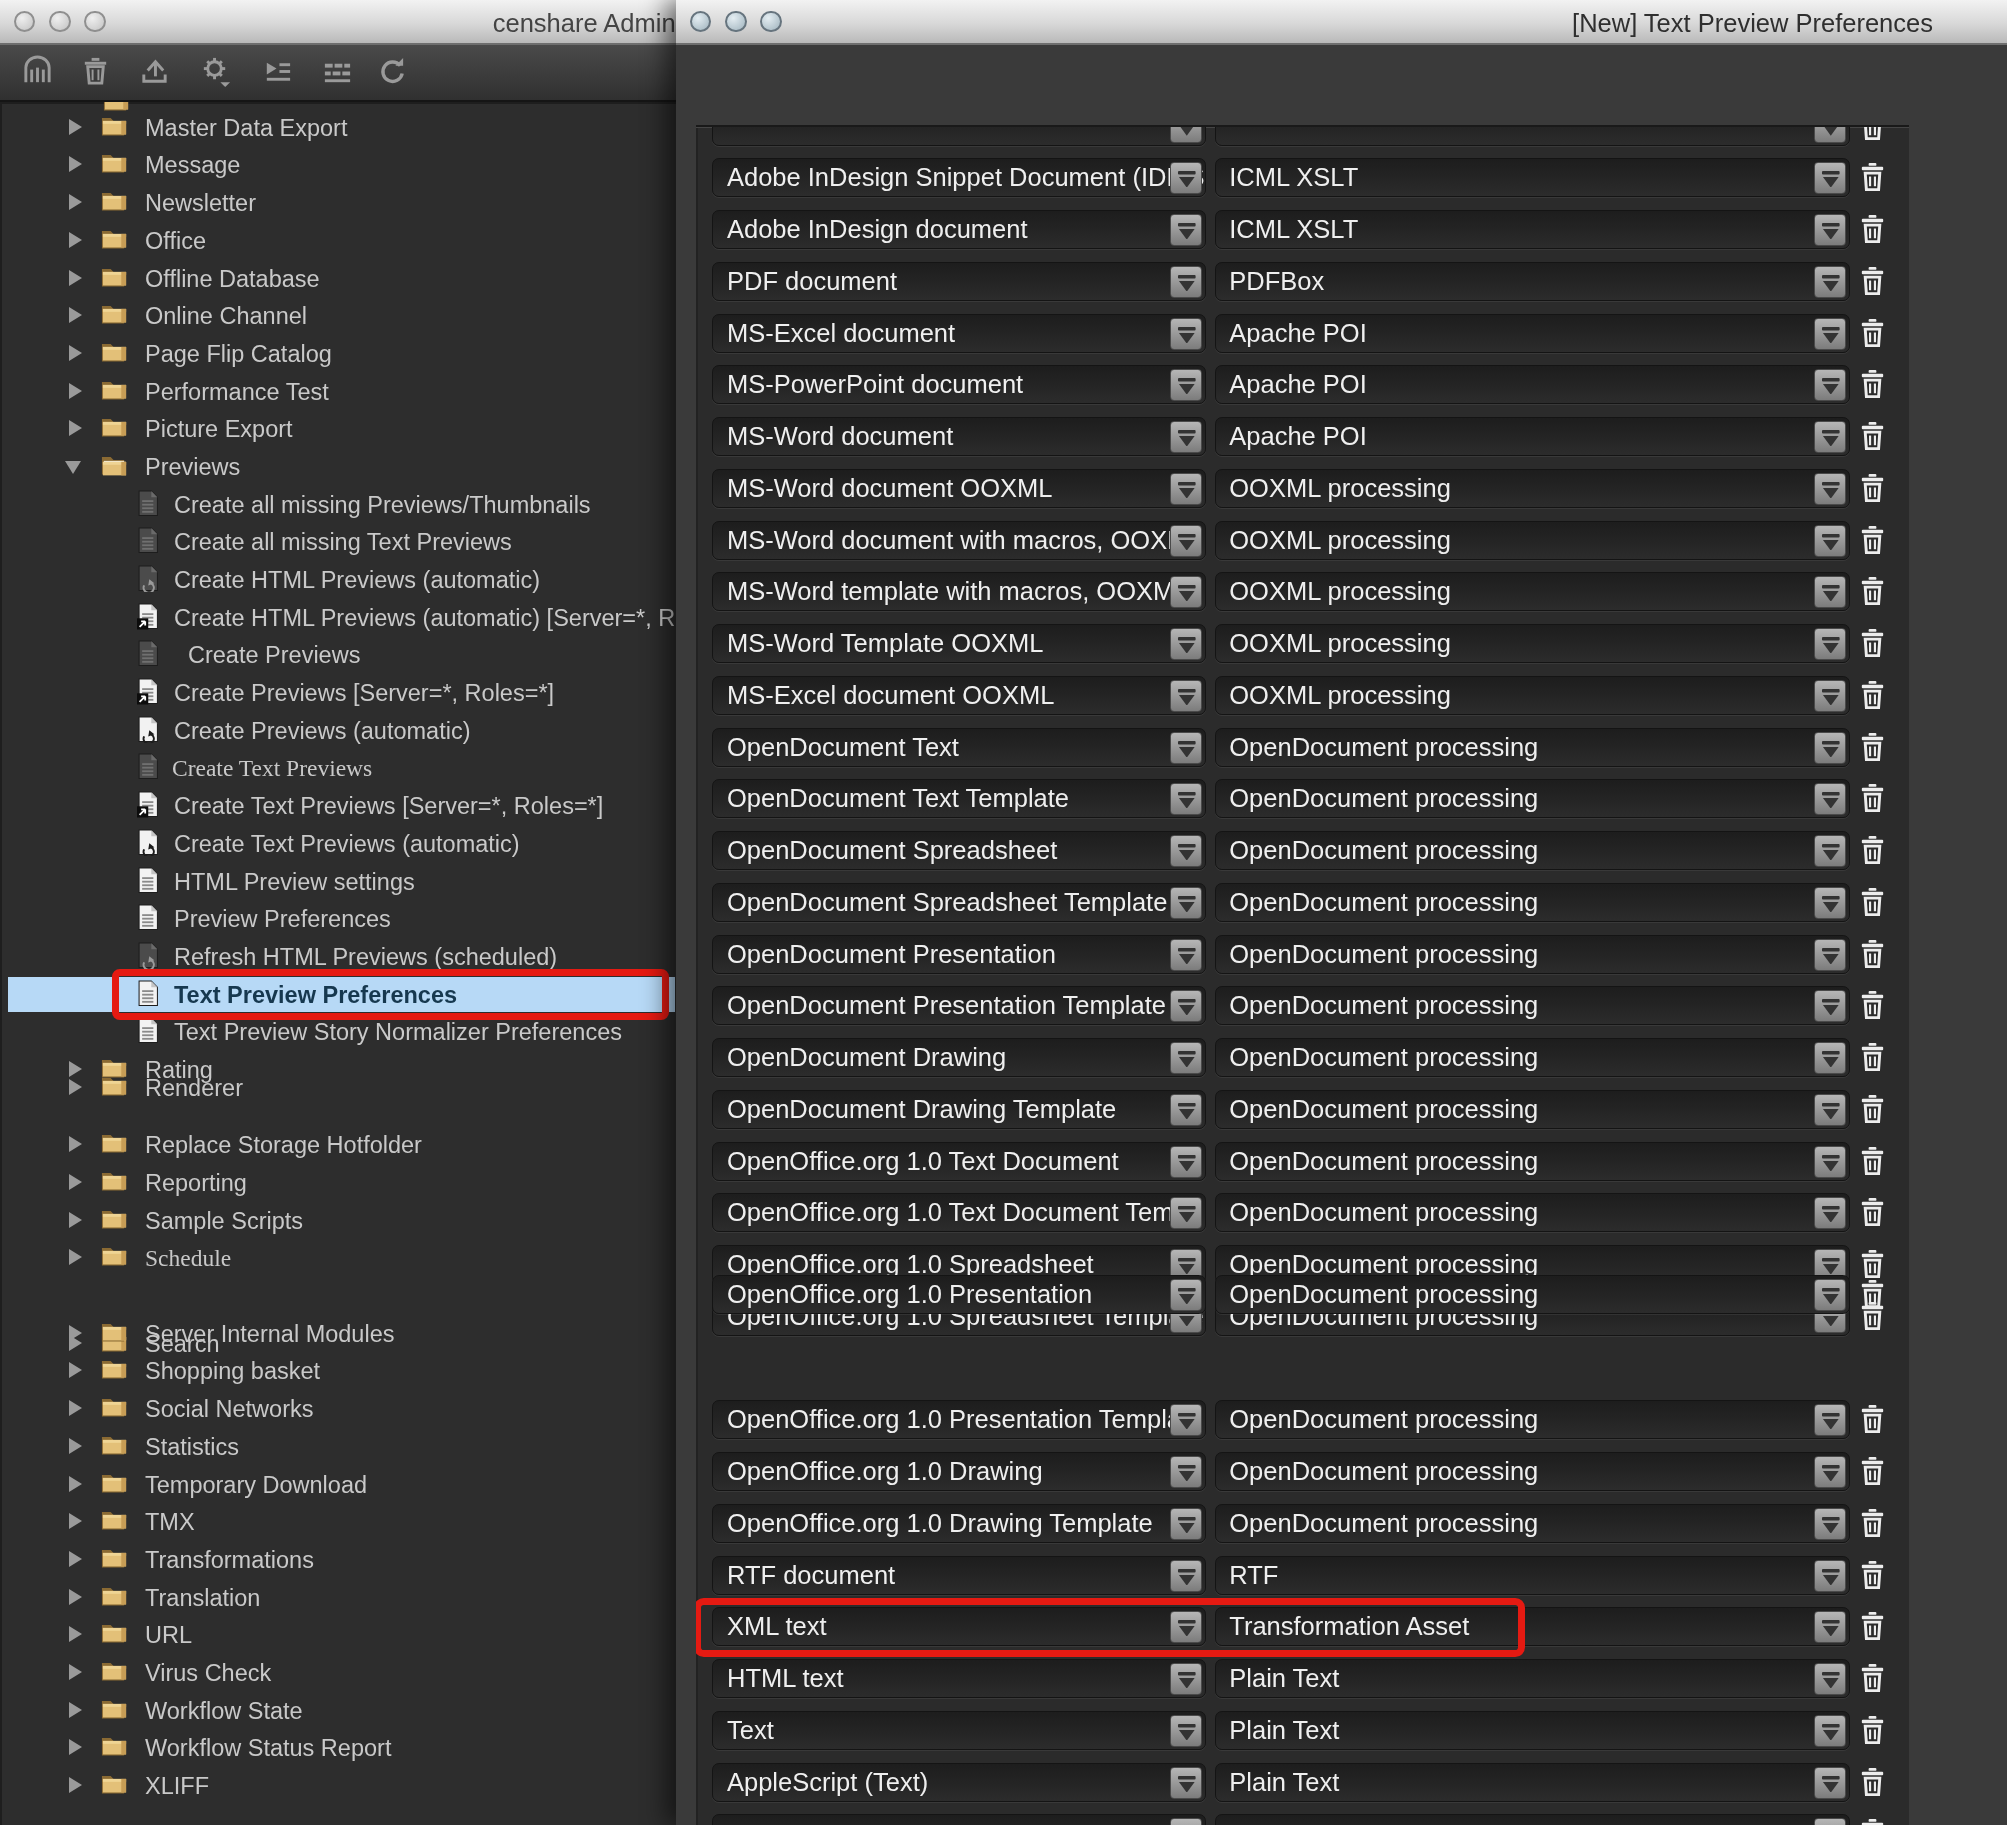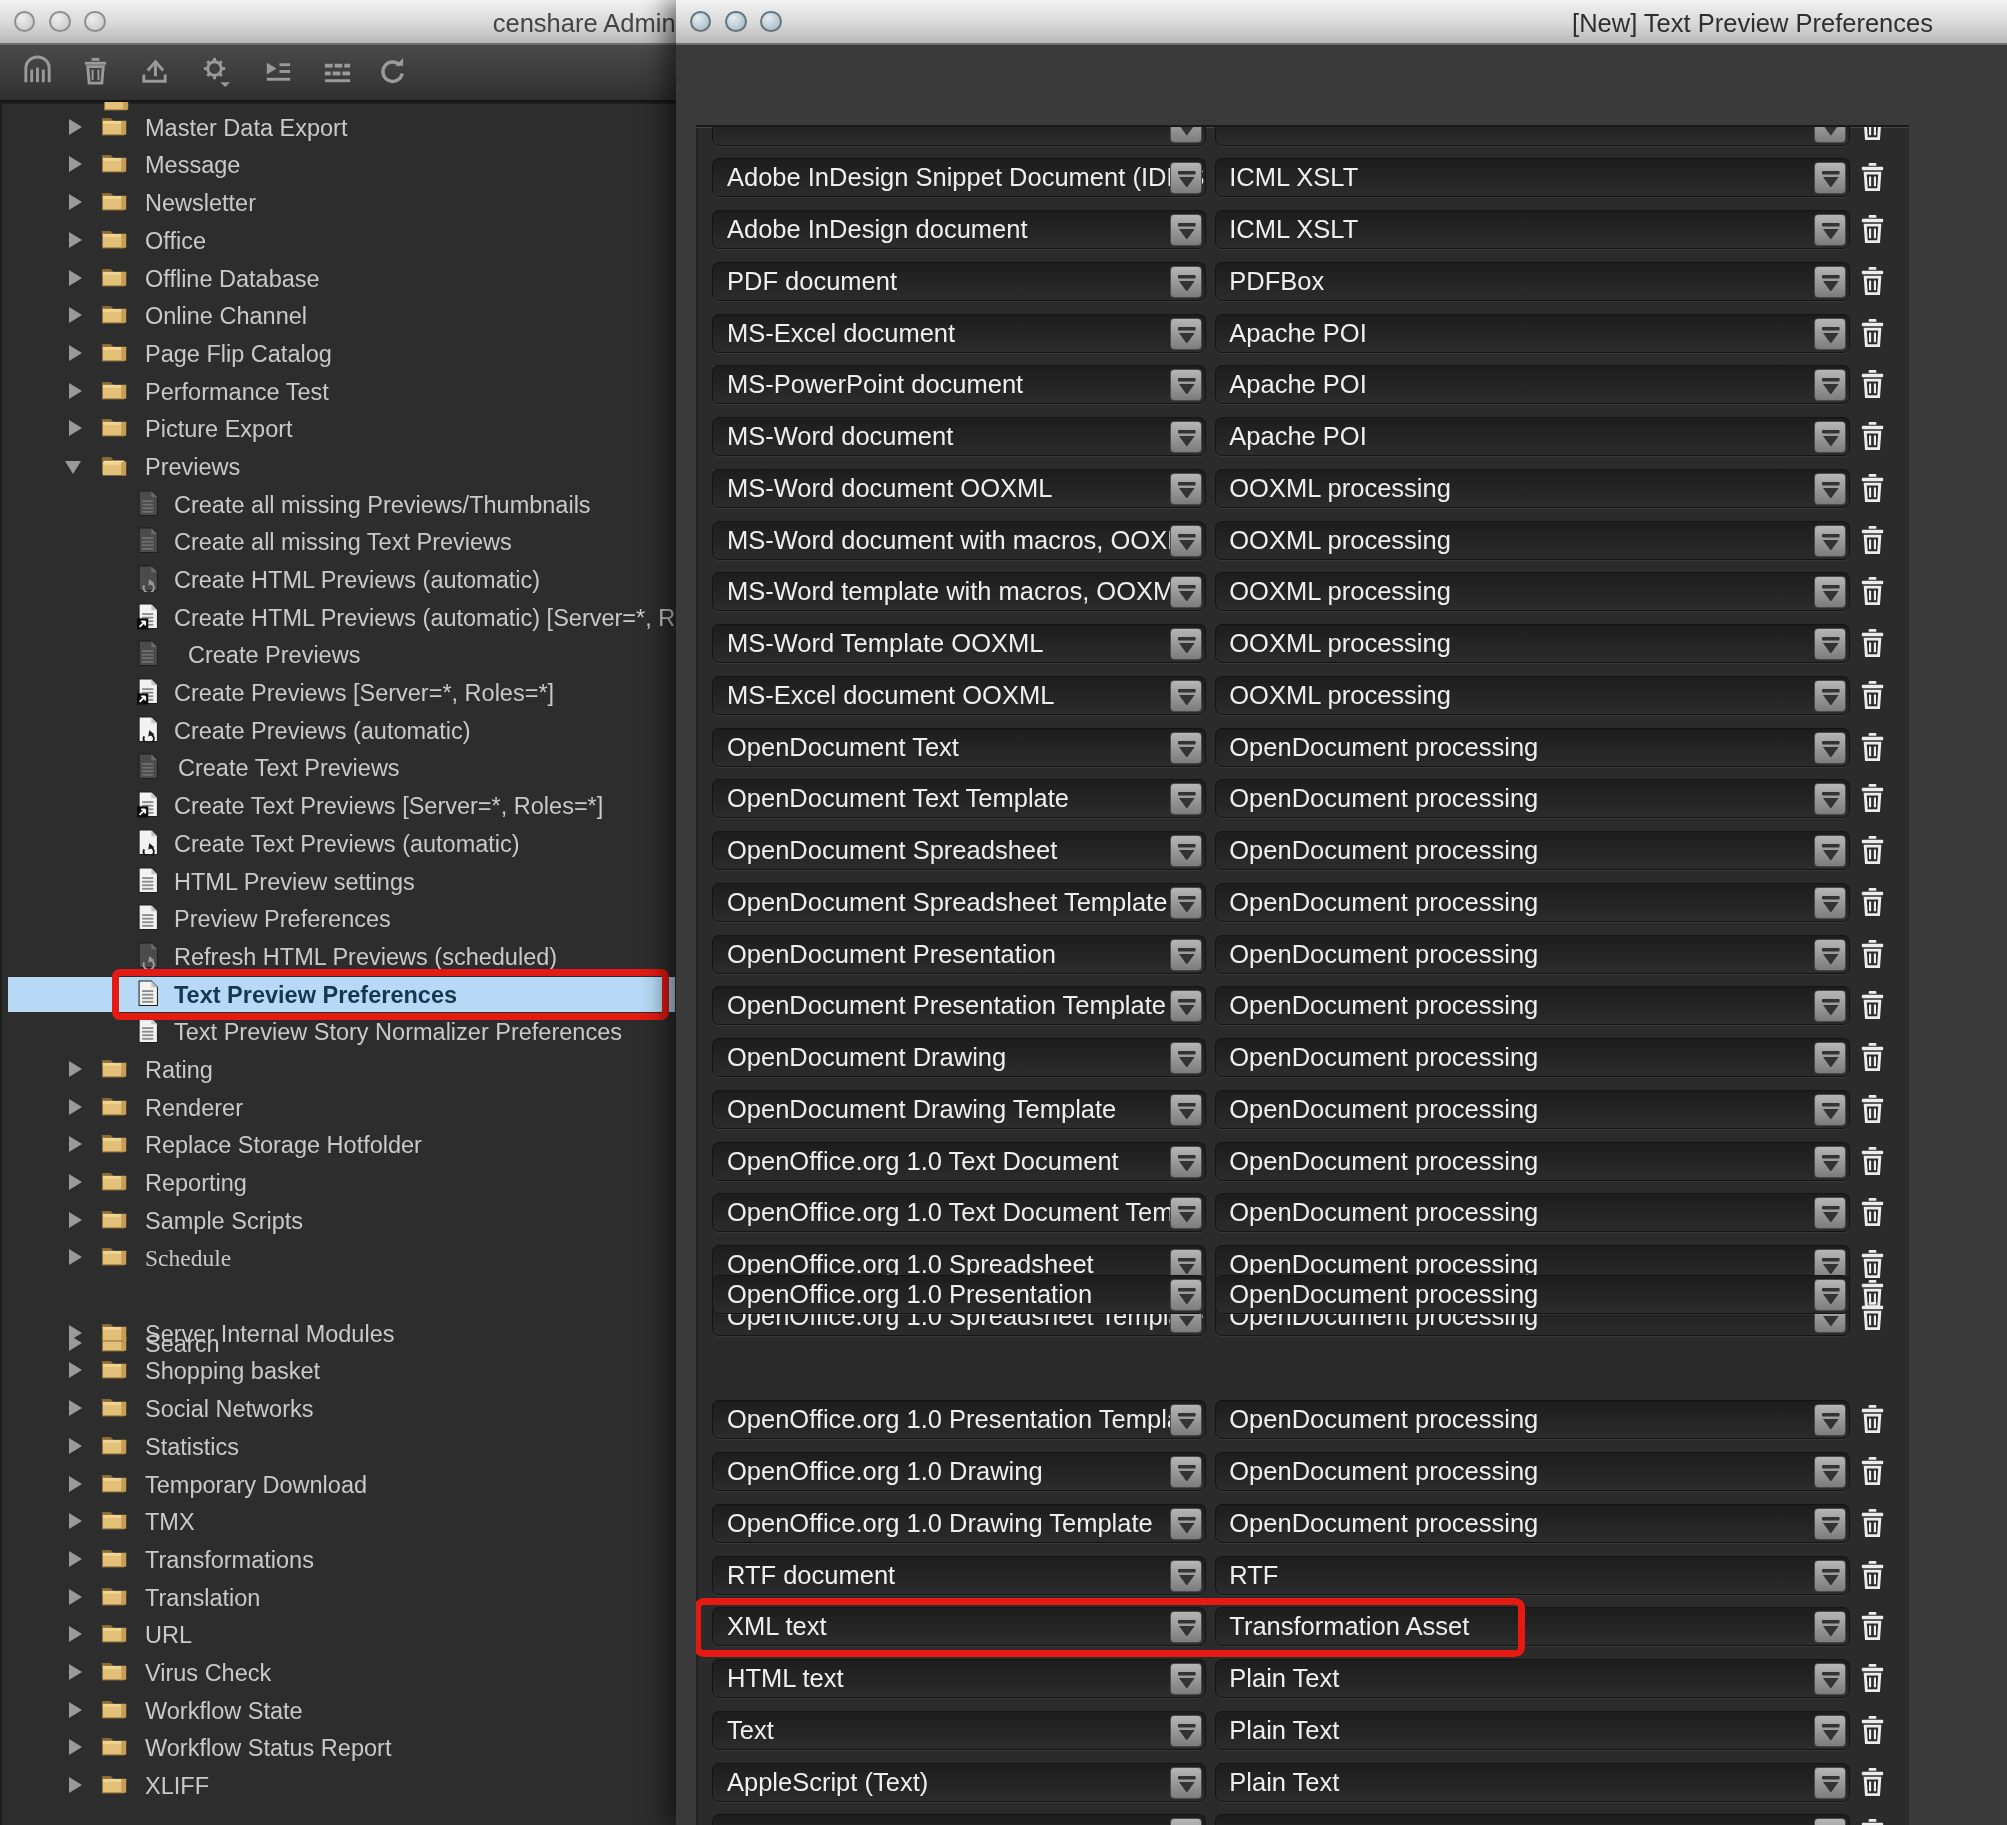--- a/index.html
+++ b/index.html
@@ -306,21 +306,21 @@
         </div>
         <div class="tree-row" style="top: 650px;">
           <span class="ticon" style="left: 137px;"><svg width="22.5" height="26.5" viewBox="0 0 22 26">
               <path d="M2 1 H14 L20 7 V25 H2 Z" fill="#4b4b4b" stroke="#1d1d1d" stroke-width="1"></path>
               <path d="M14 1 V7 H20 Z" fill="#6a6a6a"></path>
               <rect x="5" y="10" width="11" height="1.8" fill="#707070"></rect>
               <rect x="5" y="13.5" width="11" height="1.8" fill="#707070"></rect>
               <rect x="5" y="17" width="11" height="1.8" fill="#707070"></rect>
               <rect x="5" y="20.5" width="11" height="1.8" fill="#707070"></rect>
             </svg></span>
-          <span class="tree-label" style="left: 178px;">Create Text Previews</span>
+          <span class="tree-label" style="left: 172px; font-family: Liberation Serif, serif;">Create Text Previews</span>
         </div>
         <div class="tree-row" style="top: 688px;">
           <span class="ticon" style="left: 137px;"><svg width="22.5" height="26.5" viewBox="0 0 22 26">
               <path d="M2 1 H14 L20 7 V25 H2 Z" fill="#f2f2f2" stroke="#1d1d1d" stroke-width="1"></path>
               <path d="M14 1 V7 H20 Z" fill="#c4c4c4"></path>
               <rect x="5" y="10" width="11" height="1.8" fill="#8a8a8a"></rect>
               <rect x="5" y="13.5" width="11" height="1.8" fill="#8a8a8a"></rect>
               <rect x="5" y="17" width="11" height="1.8" fill="#8a8a8a"></rect>
               <rect x="5" y="20.5" width="11" height="1.8" fill="#8a8a8a"></rect>
               <rect x="0" y="15" width="11" height="11" fill="#0c0c0c"></rect>
@@ -395,21 +395,21 @@
         <div class="tree-row" style="top: 952px;">
           <span class="tri r" style="left: 69px;"></span>
           <span class="ticon" style="left: 100px;"><svg width="29" height="25.5" viewBox="0 0 30 26">
               <path d="M2 5 h9 l3 3 h11 v15 h-23 z" fill="#8a6a33"></path>
               <path d="M3 8 h24 v14 h-24 z" fill="#e3c078"></path>
               <path d="M3 8 h24 v3 h-24 z" fill="#efd494"></path>
               <path d="M22 8 h5 v14 h-5 z" fill="#c79d55"></path>
             </svg></span>
           <span class="tree-label" style="left: 145px;">Rating</span>
         </div>
-        <div class="tree-row" style="top: 990px; padding-left: 32px;">
+        <div class="tree-row" style="top: 970px; padding-left: 32px;">
           <span class="tri r" style="left: 69px;"></span>
           <span class="ticon" style="left: 100px;"><svg width="29" height="25.5" viewBox="0 0 30 26">
               <path d="M2 5 h9 l3 3 h11 v15 h-23 z" fill="#8a6a33"></path>
               <path d="M3 8 h24 v14 h-24 z" fill="#e3c078"></path>
               <path d="M3 8 h24 v3 h-24 z" fill="#efd494"></path>
               <path d="M22 8 h5 v14 h-5 z" fill="#c79d55"></path>
             </svg></span>
           <span class="tree-label" style="left: 145px;">Renderer</span>
         </div>
         <div class="tree-row" style="top: 1027px;">

